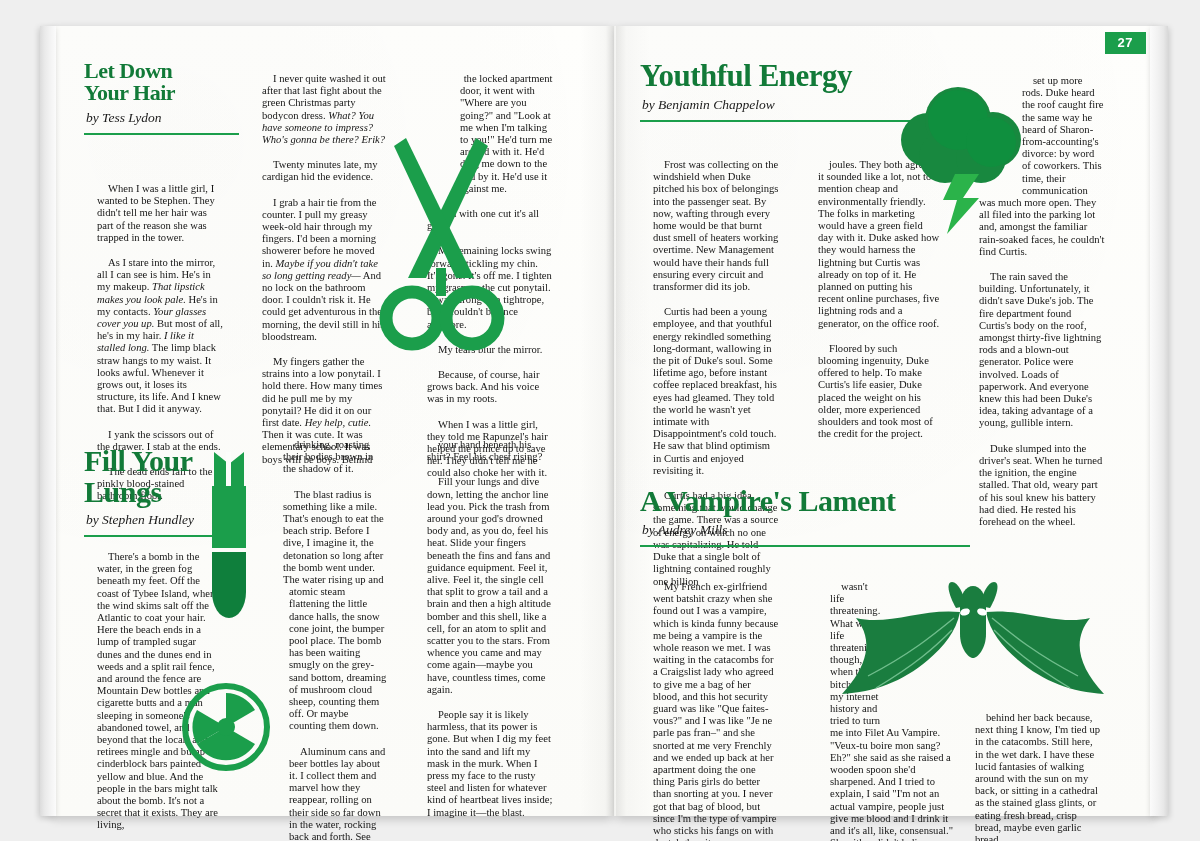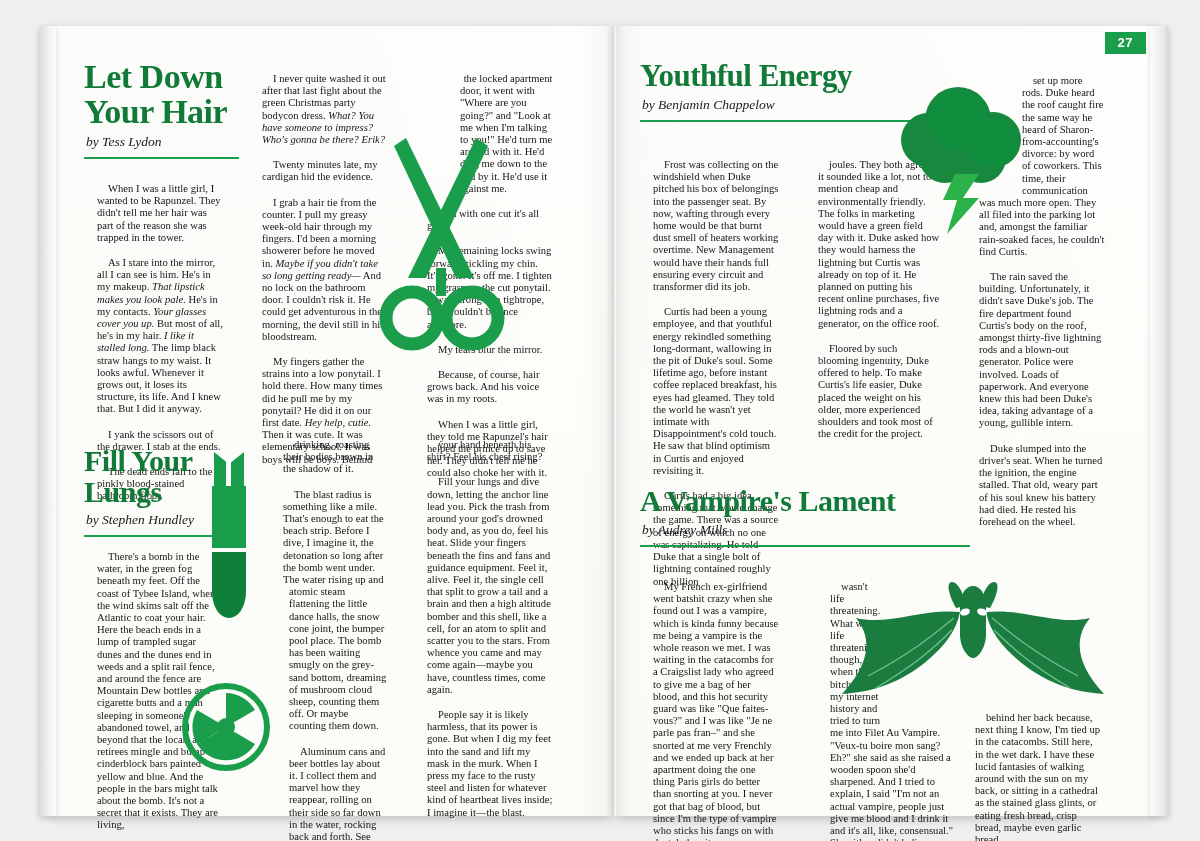--- a/index.html
+++ b/index.html
@@ -128,30 +128,30 @@
 
   <div class="edge-stack" id="edge-left"></div>
   <div class="edge-stack" id="edge-right"></div>
 
   <div class="page" id="page-left">
     <div class="paper-tex"></div>
     <div class="page-inner">
 
       <div class="article" id="art1">
         <div style="position:absolute;left:0;top:0;width:155px;">
-          <h1 class="art-title" style="font-size:34px;">
+          <h1 class="art-title" style="font-size:22px;">
             <span>Let Down</span><br>
             <span>Your Hair</span>
           </h1>
           <div class="art-byline">by Tess Lydon</div>
           <div class="rule"></div>
         </div>
 
         <div class="colbox col-text" id="a1c1" style="left:0;top:110px;width:152px;">
-            <p>When I was a little girl, I wanted to be Rapunzel. They didn't tell me her hair was part of the reason she was trapped in the tower.</p>
+            <p>When I was a little girl, I wanted to be Stephen. They didn't tell me her hair was part of the reason she was trapped in the tower.</p>
             <p>As I stare into the mirror, all I can see is him. He's in my makeup. <i>That lipstick makes you look pale.</i> He's in my contacts. <i>Your glasses cover you up.</i> But most of all, he's in my hair. <i>I like it stalled long.</i> The limp black straw hangs to my waist. It looks awful. Whenever it grows out, it loses its structure, its life. And I knew that. But I did it anyway.</p>
             <p>I yank the scissors out of the drawer. I stab at the ends.</p>
             <p>The dead ends fall to the pinkly blood-stained bathroom floor.</p>
           </div>
 
         <div class="colbox col-text" id="a1c2" style="left:165px;top:0px;width:152px;">
             <p>I never quite washed it out after that last fight about the green Christmas party bodycon dress. <i>What? You have someone to impress? Who's gonna be there? Erik?</i></p>
             <p>Twenty minutes late, my cardigan hid the evidence.</p>
             <p>I grab a hair tie from the counter. I pull my greasy week-old hair through my fingers. I'd been a morning showerer before he moved in. <i>Maybe if you didn't take so long getting ready—</i> And no lock on the bathroom door. I couldn't risk it. He could get adventurous in the morning, the devil still in his bloodstream.</p>
             <p>My fingers gather the strains into a low ponytail. I hold there. How many times did he pull me by my ponytail? He did it on our first date. <i>Hey help, cutie.</i> Then it was cute. It was elementary school. It was boys will be boys. Behind</p>

